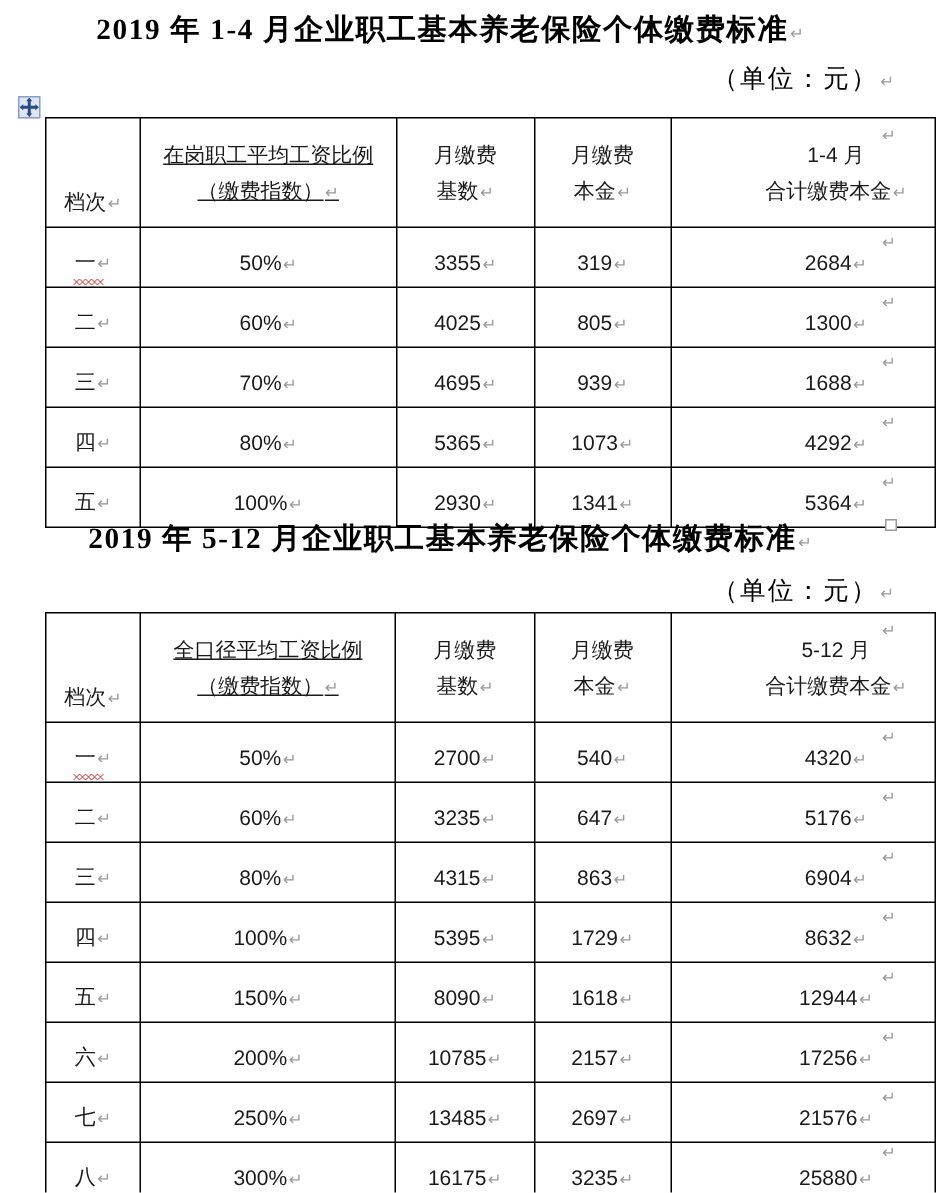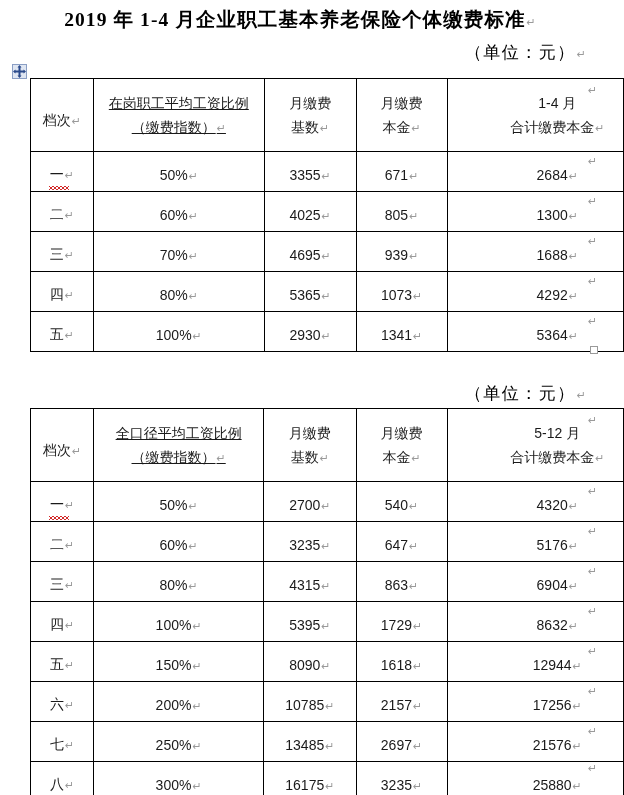--- a/index.html
+++ b/index.html
@@ -32,21 +32,21 @@
     font-weight: bold;
     letter-spacing: 1.1px;
     white-space: nowrap;
     font-family: "Liberation Serif", "DejaVu Serif", serif;
   }
   .title-1 { top: 6px; }
   .title-2 { top: 345px; }
 
   .unit-line {
     position: absolute;
-    right: 38px;
+    right: 28px;
     font-size: 17px;
     letter-spacing: 1.5px;
     white-space: nowrap;
     font-family: "Liberation Serif", "DejaVu Serif", serif;
   }
   .unit-1 { top: 41px; }
   .unit-2 { top: 382px; }
 
   
   .pilcrow {
@@ -125,21 +125,21 @@
     position: relative;
   }
   .cell-val {
     font-size: 14px;
     position: relative;
     top: 3px;
     display: inline-block;
   }
   .hdr-rank {
     position: relative;
-    top: 5px;
+    top: 19px;
     display: inline-block;
   }
 
   
   .squiggle {
     position: relative;
     display: inline-block;
   }
   .squiggle::after {
     content: "";
@@ -212,21 +212,21 @@
           <span class="hdr-line">1-4 月</span>
           <span class="hdr-line"><span>合计缴费本金</span><span class="pilcrow">↵</span></span>
         </th>
       </tr>
     </thead>
     <tbody>
       <tr>
         <td class="c-rank rank-cell"><span class="cell-val squiggle"><span>一</span><span class="pilcrow">↵</span></span></td>
         <td class="c-ratio"><span class="cell-val"><span>50%</span><span class="pilcrow">↵</span></span></td>
         <td class="c-base"><span class="cell-val"><span>3355</span><span class="pilcrow">↵</span></span></td>
-        <td class="c-prin"><span class="cell-val"><span>671</span><span class="pilcrow">↵</span></span></td>
+        <td class="c-prin"><span class="cell-val"><span>319</span><span class="pilcrow">↵</span></span></td>
         <td class="c-total"><span class="cell-val"><span>2684</span><span class="pilcrow">↵</span></span></td>
       </tr>
       <tr>
         <td class="c-rank rank-cell"><span class="cell-val"><span>二</span><span class="pilcrow">↵</span></span></td>
         <td class="c-ratio"><span class="cell-val"><span>60%</span><span class="pilcrow">↵</span></span></td>
         <td class="c-base"><span class="cell-val"><span>4025</span><span class="pilcrow">↵</span></span></td>
         <td class="c-prin"><span class="cell-val"><span>805</span><span class="pilcrow">↵</span></span></td>
         <td class="c-total"><span class="cell-val"><span>1300</span><span class="pilcrow">↵</span></span></td>
       </tr>
       <tr>
@@ -253,20 +253,23 @@
     </tbody>
   </table>
 
   <span class="row-mark" style="top:84px">↵</span>
   <span class="row-mark" style="top:155px">↵</span>
   <span class="row-mark" style="top:195px">↵</span>
   <span class="row-mark" style="top:235px">↵</span>
   <span class="row-mark" style="top:275px">↵</span>
   <span class="row-mark" style="top:315px">↵</span>
 
+  <div class="doc-title title-2">
+    <span>2019 年 5-12 月企业职工基本养老保险个体缴费标准</span><span class="pilcrow">↵</span>
+  </div>
   <div class="anchor-box"></div>
 
   <div class="unit-line unit-2">
     <span>（单位：元）</span><span class="pilcrow">↵</span>
   </div>
 
   <table class="tbl tbl-2">
     <thead>
       <tr>
         <th class="c-rank hdr-cell">

